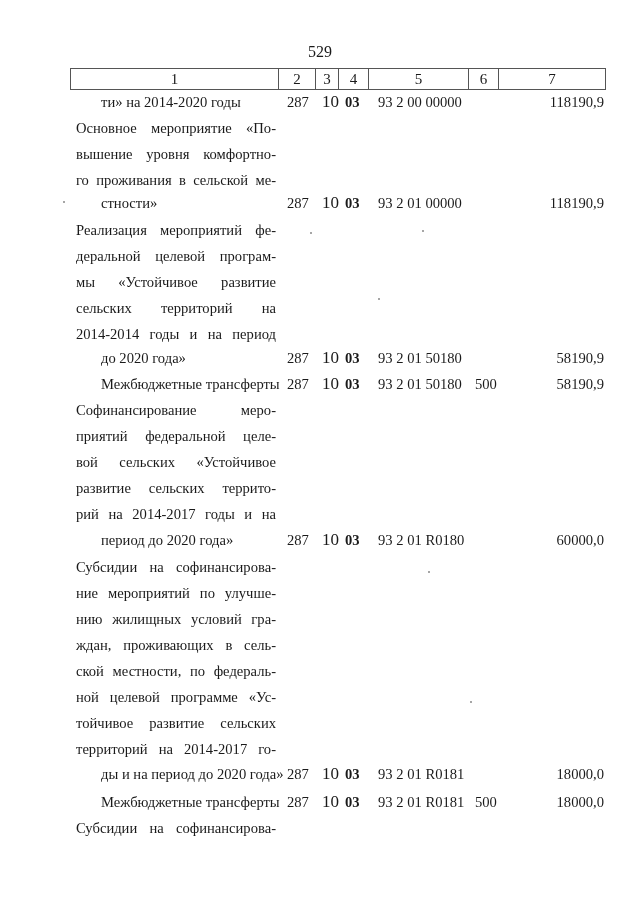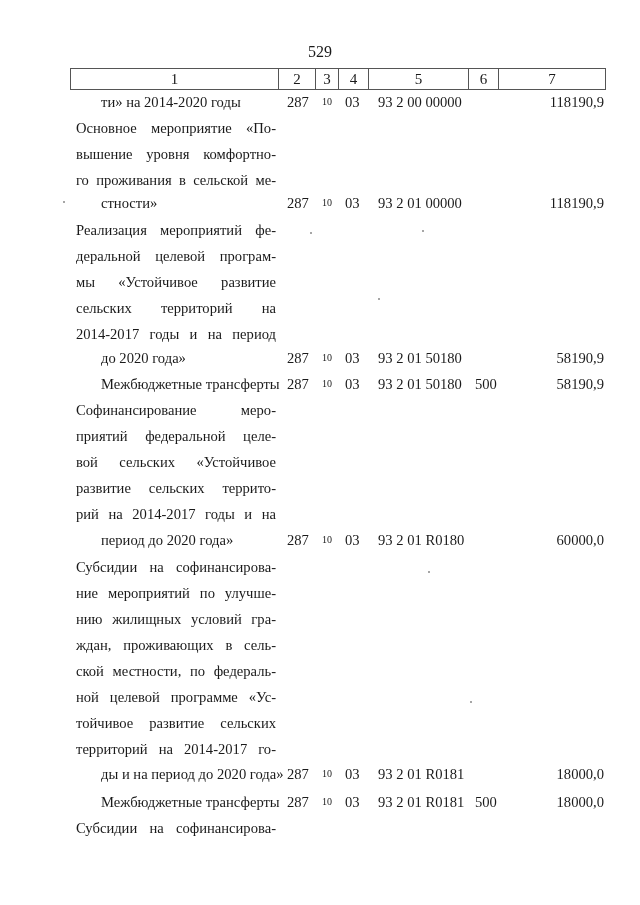--- a/index.html
+++ b/index.html
@@ -9,22 +9,22 @@
               font-size:16px; }
   .hdr { position:absolute; top:68px; left:70px; height:22px;
          border:1px solid #555; box-sizing:border-box; display:flex; width:536px; }
   .hdr div { border-right:1px solid #555; text-align:center; font-size:15px;
              line-height:20px; box-sizing:border-box; }
   .hdr div:last-child { border-right:none; }
   .line { position:absolute; left:76px; height:22px; font-size:14.6px; line-height:22px; white-space:nowrap;margin-left:25px; }
   .txt { position:absolute; left:76px; width:200px; font-size:14.6px; line-height:22px;
          text-align:justify; text-align-last:justify; white-space:nowrap; }
   .c2 { position:absolute; left:287px; font-size:14.6px; line-height:22px; }
-  .c3 { position:absolute; left:322px; font-size:10px; line-height:22px; }
-  .c4 { position:absolute; left:345px; font-size:14.6px; line-height:22px; }
+  .c3 { position:absolute; left:322px; font-size:17px; line-height:22px; }
+  .c4 { position:absolute; left:345px; font-size:14.6px; line-height:22px;font-weight:bold; }
   .c5 { position:absolute; left:378px; font-size:14.6px; line-height:22px; white-space:nowrap; }
   .c6 { position:absolute; left:475px; font-size:14.6px; line-height:22px; }
   .c7 { position:absolute; right:36px; font-size:14.6px; line-height:22px; text-align:left; }
   .dot { position:absolute; width:2px; height:2px; background:#888; border-radius:1px; }
 </style>
 </head>
 <body>
 
 <div class="page-num">529</div>
 
@@ -57,21 +57,21 @@
   <div class="c4" style="top:192px">03</div>
   <div class="c5" style="top:192px">93 2 01 00000</div>
   <div class="c7" style="top:192px">118190,9</div>
 </div>
 
 <div>
   <div class="txt" style="top:219px">Реализация мероприятий фе-</div>
   <div class="txt" style="top:245px">деральной целевой програм-</div>
   <div class="txt" style="top:271px">мы «Устойчивое развитие</div>
   <div class="txt" style="top:297px">сельских территорий на</div>
-  <div class="txt" style="top:323px">2014-2017 годы и на период</div>
+  <div class="txt" style="top:323px">2014-2014 годы и на период</div>
   <div class="line" style="top:347px">до 2020 года»</div>
   <div class="c2" style="top:347px">287</div>
   <div class="c3" style="top:347px">10</div>
   <div class="c4" style="top:347px">03</div>
   <div class="c5" style="top:347px">93 2 01 50180</div>
   <div class="c7" style="top:347px">58190,9</div>
 </div>
 
 <div>
   <div class="line" style="top:373px">Межбюджетные трансферты</div>

